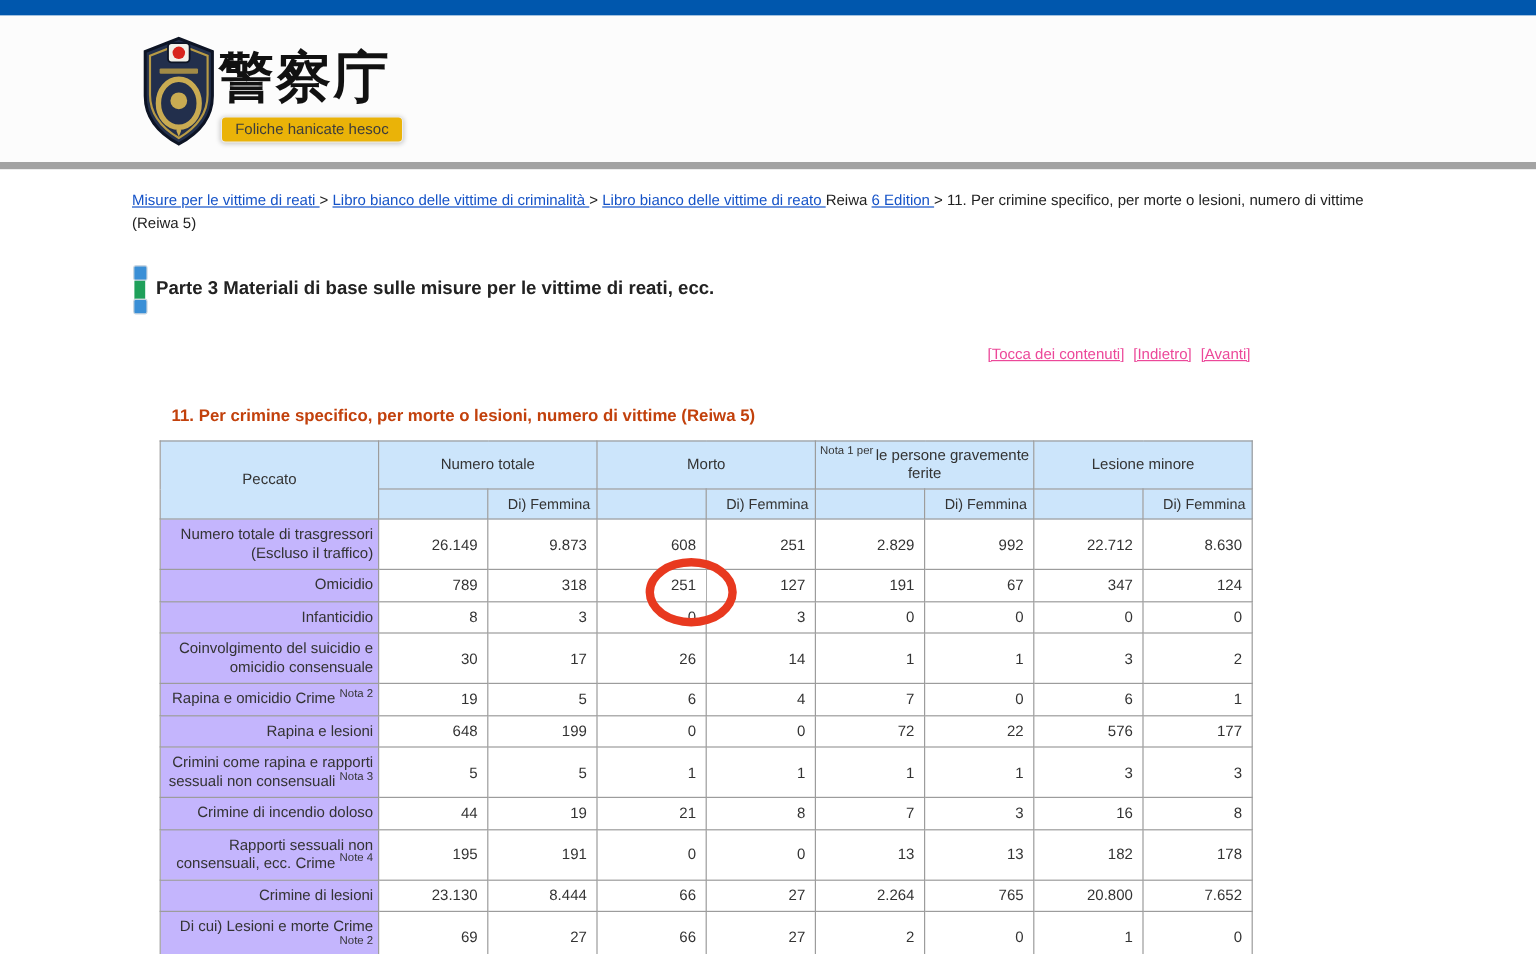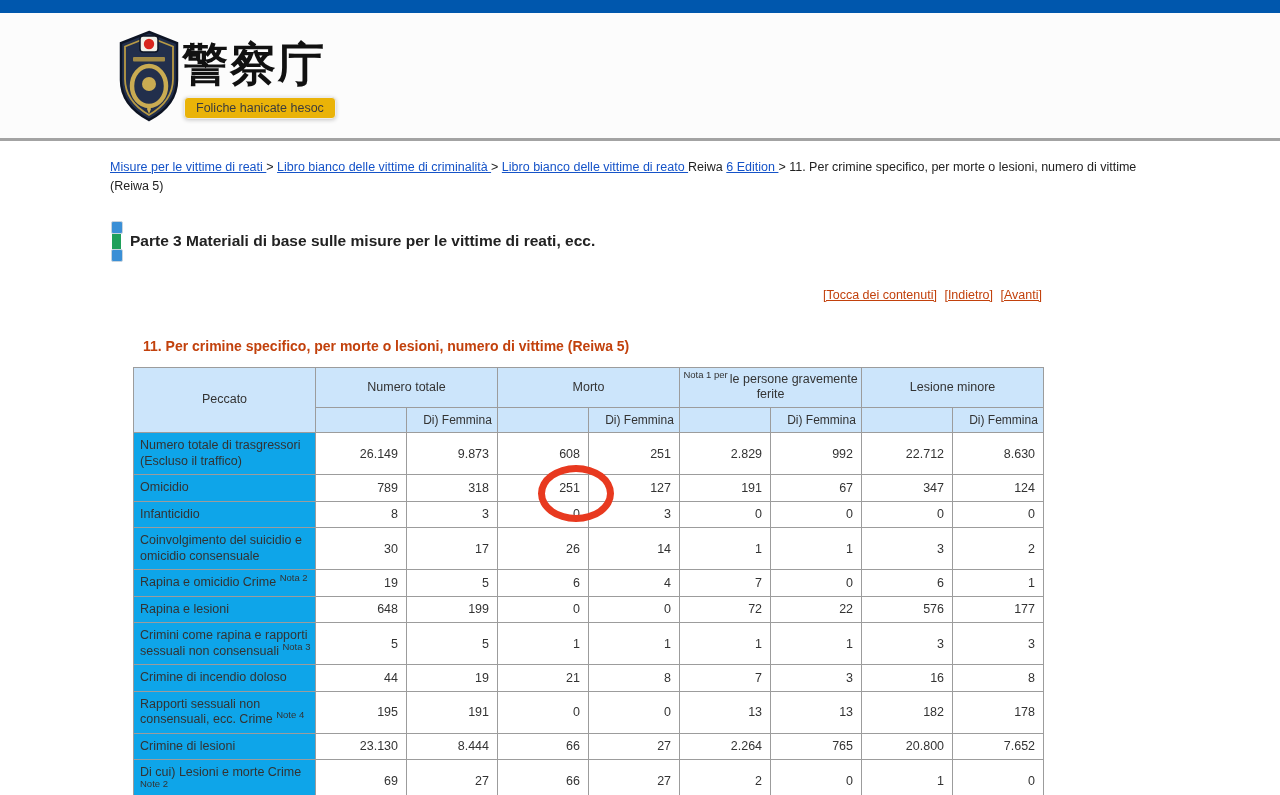--- a/index.html
+++ b/index.html
@@ -4,51 +4,51 @@
 <style>
   * { margin:0; padding:0; box-sizing:border-box; }
   html,body { width:1280px; height:795px; overflow:hidden; background:#fff;
     font-family:"Liberation Sans", sans-serif; color:#333; }
   .page { position:relative; width:1280px; height:795px; }
 
   
   .topbar { position:absolute; top:0; left:0; width:1280px; height:13px; background:#0057ad; }
 
   
-  .site-header { position:absolute; top:13px; left:0; width:1280px; height:128px; background:#fcfcfc; border-bottom:3px solid #a3a3a3; }
+  .site-header { position:absolute; top:13px; left:0; width:1280px; height:128px; background:#fcfcfc; border-bottom:6px solid #a3a3a3; }
   .emblem-wrap { position:absolute; left:116px; top:17px; width:66px; height:92px; }
   .agency-name { position:absolute; left:182px; top:26px; font-family:"DejaVu Serif", serif; font-size:46px; font-weight:600; color:#111; letter-spacing:2px; line-height:1.1; }
   .tooltip { position:absolute; left:184px; top:84px; background:#eab308; border:1px solid #ececec; border-radius:4px; box-shadow:0 1px 4px rgba(0,0,0,.22); padding:3px 11px; font-size:12.5px; color:#3c3c3c; white-space:nowrap; }
 
   
   .content { position:absolute; top:144px; left:0; width:1280px; }
   .breadcrumb { margin:14px 108px 0 110px; font-size:12.5px; line-height:1.55; color:#222; max-width:1075px; }
   .breadcrumb a { color:#1553c8; }
 
   .section-heading { display:flex; align-items:center; margin:24px 0 0 110px; }
   .heading-marker { display:flex; flex-direction:column; align-items:center; width:13px; margin-right:7px; }
   .hm-blue { width:12px; height:13px; background:#3a8fd6; border:1px solid #c8d4de; border-radius:2px; }
   .hm-green { width:9px; height:15px; background:#1fa05a; }
   .section-heading h1 { font-size:15.5px; font-weight:bold; color:#222; }
 
   .page-nav { margin:26px 0 0 110px; width:932px; text-align:right; font-size:12.5px; white-space:nowrap; }
-  .page-nav a { color:#c2410c; text-decoration:underline; margin-left:4px; }
+  .page-nav a { color:#ec4899; text-decoration:underline; margin-left:4px; }
 
   .table-title { margin:36px 0 0 143px; font-size:14px; font-weight:bold; color:#c2410c; }
 
   
   .table-wrap { position:relative; margin:13px 0 0 133px; width:910px; }
   table { border-collapse:collapse; width:910px; table-layout:fixed; font-size:12.5px; color:#333; }
   col.c-label { width:182px; }
   col.c-num { width:91px; }
   th, td { border:1px solid #9c9c9c; }
   thead th { background:#cce5fb; font-weight:normal; text-align:center; font-size:12.5px; padding:4px 3px; line-height:1.25; }
   thead .sub-empty { background:#cce5fb; height:25px; }
   thead .sub-fem { background:#cce5fb; font-size:12px;padding-left:14px; }
-  td.lbl { text-align:left; padding:5px 4px 5px 6px; line-height:15.5px; background:#0ea5e9; }
+  td.lbl { text-align:right; padding:5px 4px 5px 6px; line-height:15.5px; background:#c4b5fd; }
   td.val { text-align:right; padding:5px 8px 5px 3px; background:#fff; height:26px; }
   sup.note { font-size:9.5px; vertical-align:super; line-height:0; }
   th sup.note { margin-right:2px; }
 
   
   .annot-cell { position:relative; }
   .red-ellipse { position:absolute; top:-10px; right:-26px; width:76px; height:57px; border:7px solid #e8391f; border-radius:50%; pointer-events:none; z-index:5; }
 </style>
 </head>
 <body>

